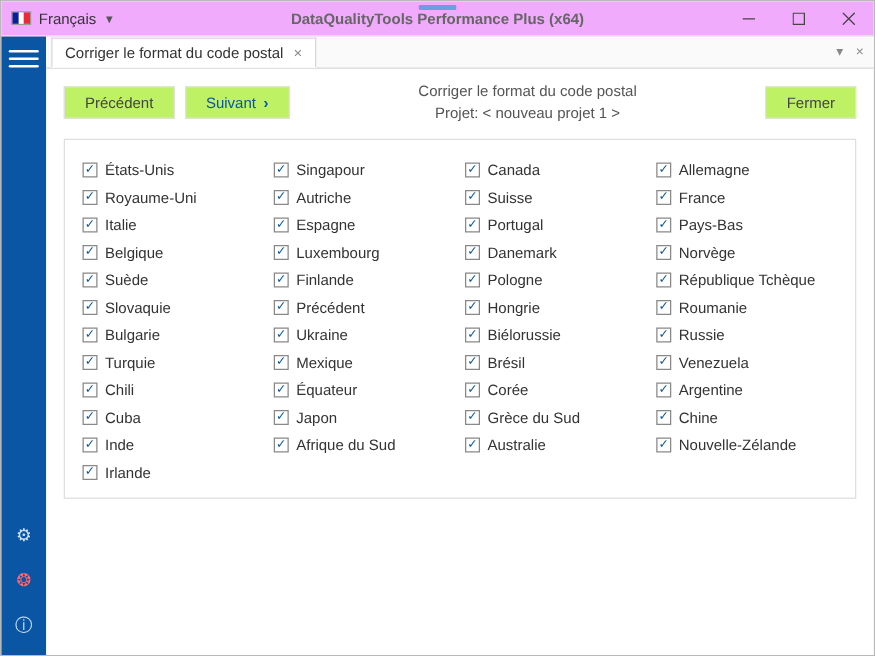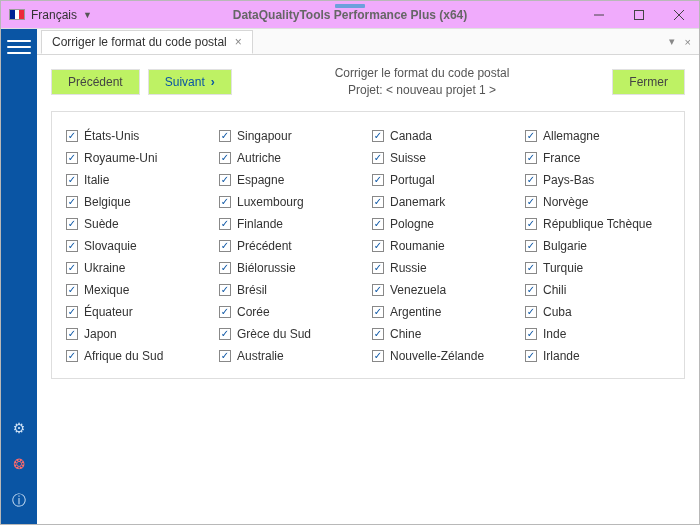--- a/index.html
+++ b/index.html
@@ -350,20 +350,24 @@
         <div class="check-item">
           <span class="cb checked"></span>
           <span>Slovaquie</span>
         </div>
         <div class="check-item">
           <span class="cb checked"></span>
           <span>Précédent</span>
         </div>
         <div class="check-item">
           <span class="cb checked"></span>
+          <span>Hongrie</span>
+        </div>
+        <div class="check-item">
+          <span class="cb checked"></span>
           <span>Roumanie</span>
         </div>
         <div class="check-item">
           <span class="cb checked"></span>
           <span>Bulgarie</span>
         </div>
         <div class="check-item">
           <span class="cb checked"></span>
           <span>Ukraine</span>
         </div>

